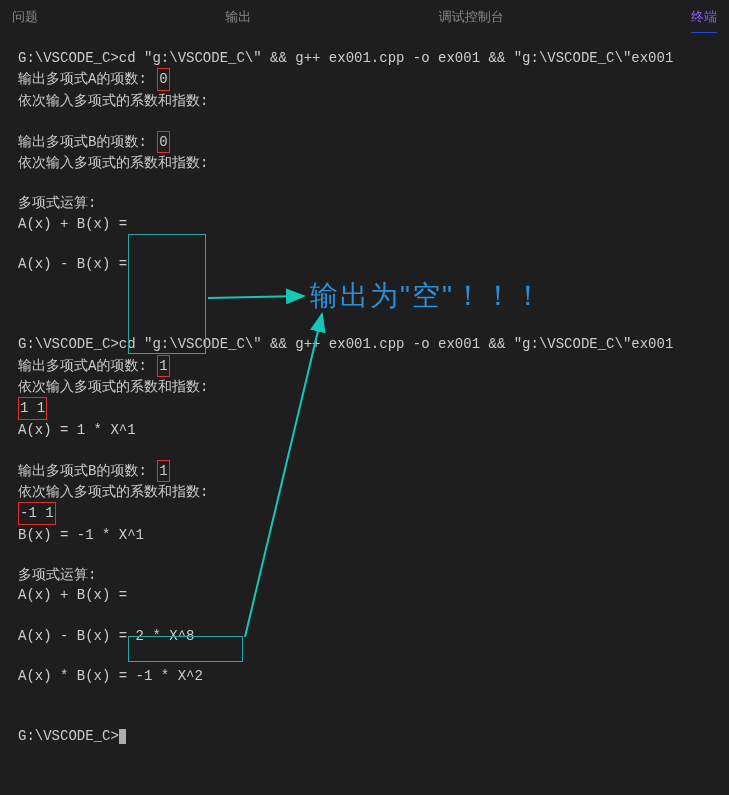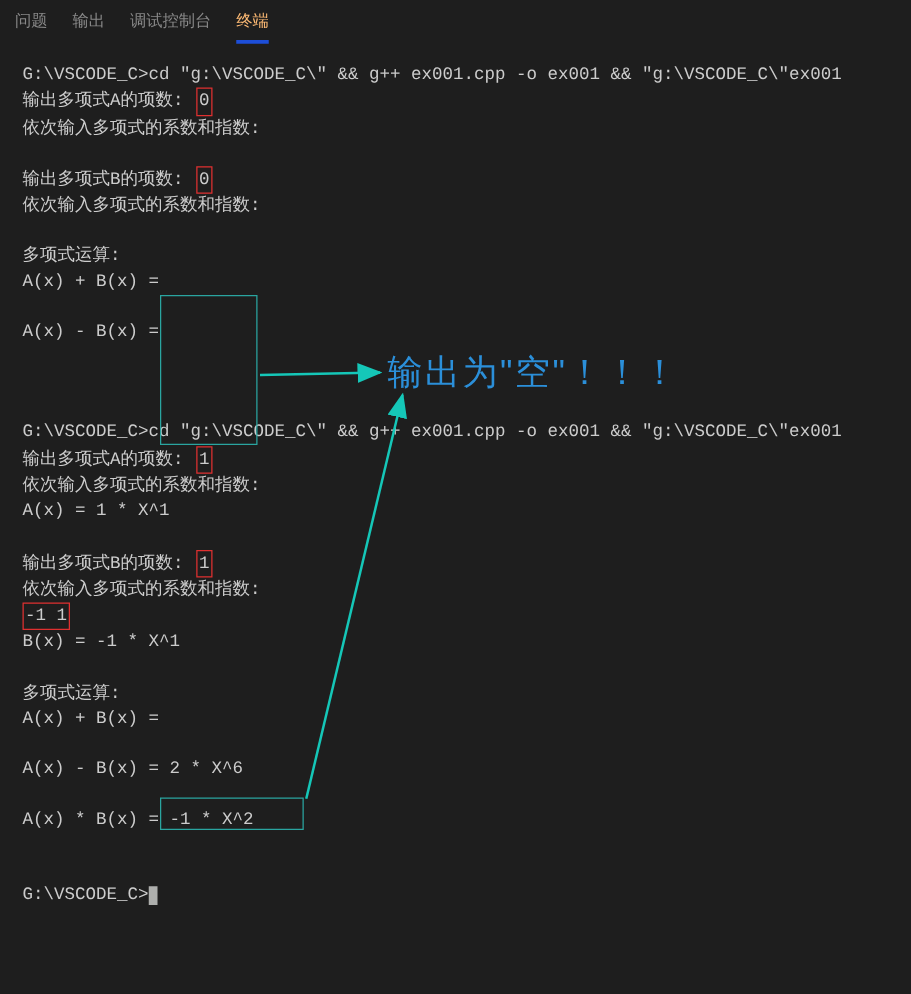--- a/index.html
+++ b/index.html
@@ -15,31 +15,32 @@
       font-size: 14px;
       color: #cccccc;
       overflow: hidden;
       position: relative;
     }
     .tabs {
       display: flex;
       padding: 8px 12px 0 12px;
       gap: 20px;
       border-bottom: 1px solid transparent;
+      justify-content: space-between;
     }
     .tab {
       color: #888888;
       font-size: 13px;
       padding-bottom: 6px;
       cursor: pointer;
       font-family: "Microsoft YaHei", sans-serif;
     }
     .tab.active {
-      color: #fdba74;
-      border-bottom: 3px solid #1d4ed8;
+      color: #8b5cf6;
+      border-bottom: 1px solid #1d4ed8;
     }
     .terminal {
       padding: 14px 18px;
       line-height: 1.45;
       position: relative;
     }
     .line {
       white-space: pre;
       color: #cccccc;
       min-height: 20px;
@@ -103,31 +104,32 @@
   <div class="line">多项式运算:</div>
   <div class="line">A(x) + B(x) = </div>
   <div class="blank"></div>
   <div class="line">A(x) - B(x) = </div>
   <div class="blank"></div>
   <div class="blank"></div>
   <div class="blank"></div>
   <div class="line">G:\VSCODE_C&gt;cd "g:\VSCODE_C\" &amp;&amp; g++ ex001.cpp -o ex001 &amp;&amp; "g:\VSCODE_C\"ex001</div>
   <div class="line"><span>输出多项式A的项数:</span> <span class="red-box">1</span></div>
   <div class="line">依次输入多项式的系数和指数:</div>
+  <div class="line"><span class="red-box-inline">1 1</span></div>
   <div class="line">A(x) = 1 * X^1</div>
   <div class="blank"></div>
   <div class="line"><span>输出多项式B的项数:</span> <span class="red-box">1</span></div>
   <div class="line">依次输入多项式的系数和指数:</div>
   <div class="line"><span class="red-box-inline">-1 1</span></div>
   <div class="line">B(x) = -1 * X^1</div>
   <div class="blank"></div>
   <div class="line">多项式运算:</div>
   <div class="line">A(x) + B(x) = </div>
   <div class="blank"></div>
-  <div class="line">A(x) - B(x) = 2 * X^6</div>
+  <div class="line">A(x) - B(x) = 2 * X^8</div>
   <div class="blank"></div>
   <div class="line">A(x) * B(x) = -1 * X^2</div>
   <div class="blank"></div>
   <div class="blank"></div>
   <div class="line"><span>G:\VSCODE_C&gt;</span><span class="cursor"></span></div>
 
   <div class="teal-box" style="left:128px; top:200px; width:78px; height:120px;"></div>
 
   <div class="teal-box" style="left:128px; top:602px; width:115px; height:26px;"></div>
 

